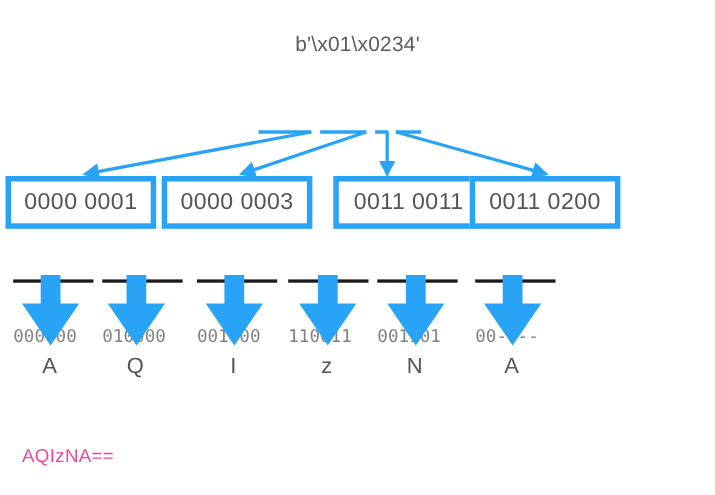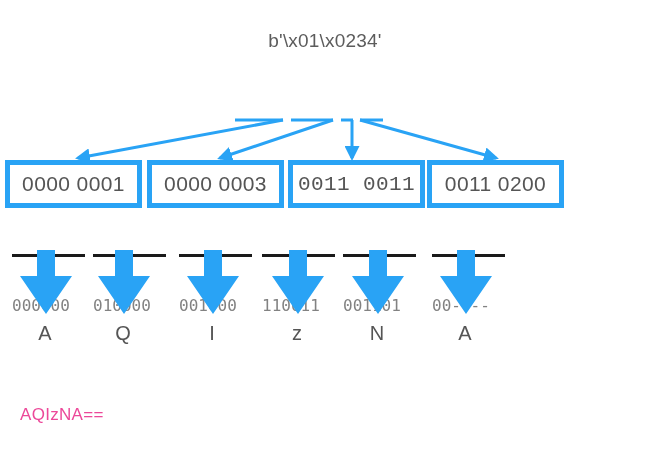--- a/index.html
+++ b/index.html
@@ -61,21 +61,21 @@
     background: #ffffff;
     display: flex;
     align-items: center;
     justify-content: center;
     font-size: 21px;
     color: #555555;
     letter-spacing: 0.4px;
   }
   .byte-box.b0 { left: 5px; }
   .byte-box.b1 { left: 147px; }
-  .byte-box.b2 { left: 288px; font-family: Liberation Mono, monospace; }
+  .byte-box.b2 { left: 303px; }
   .byte-box.b3 { left: 427px; }
 
   
   .sixbit-row {
     position: absolute;
     left: 0;
     top: 216px;
     width: 650px;
     height: 30px;
   }

